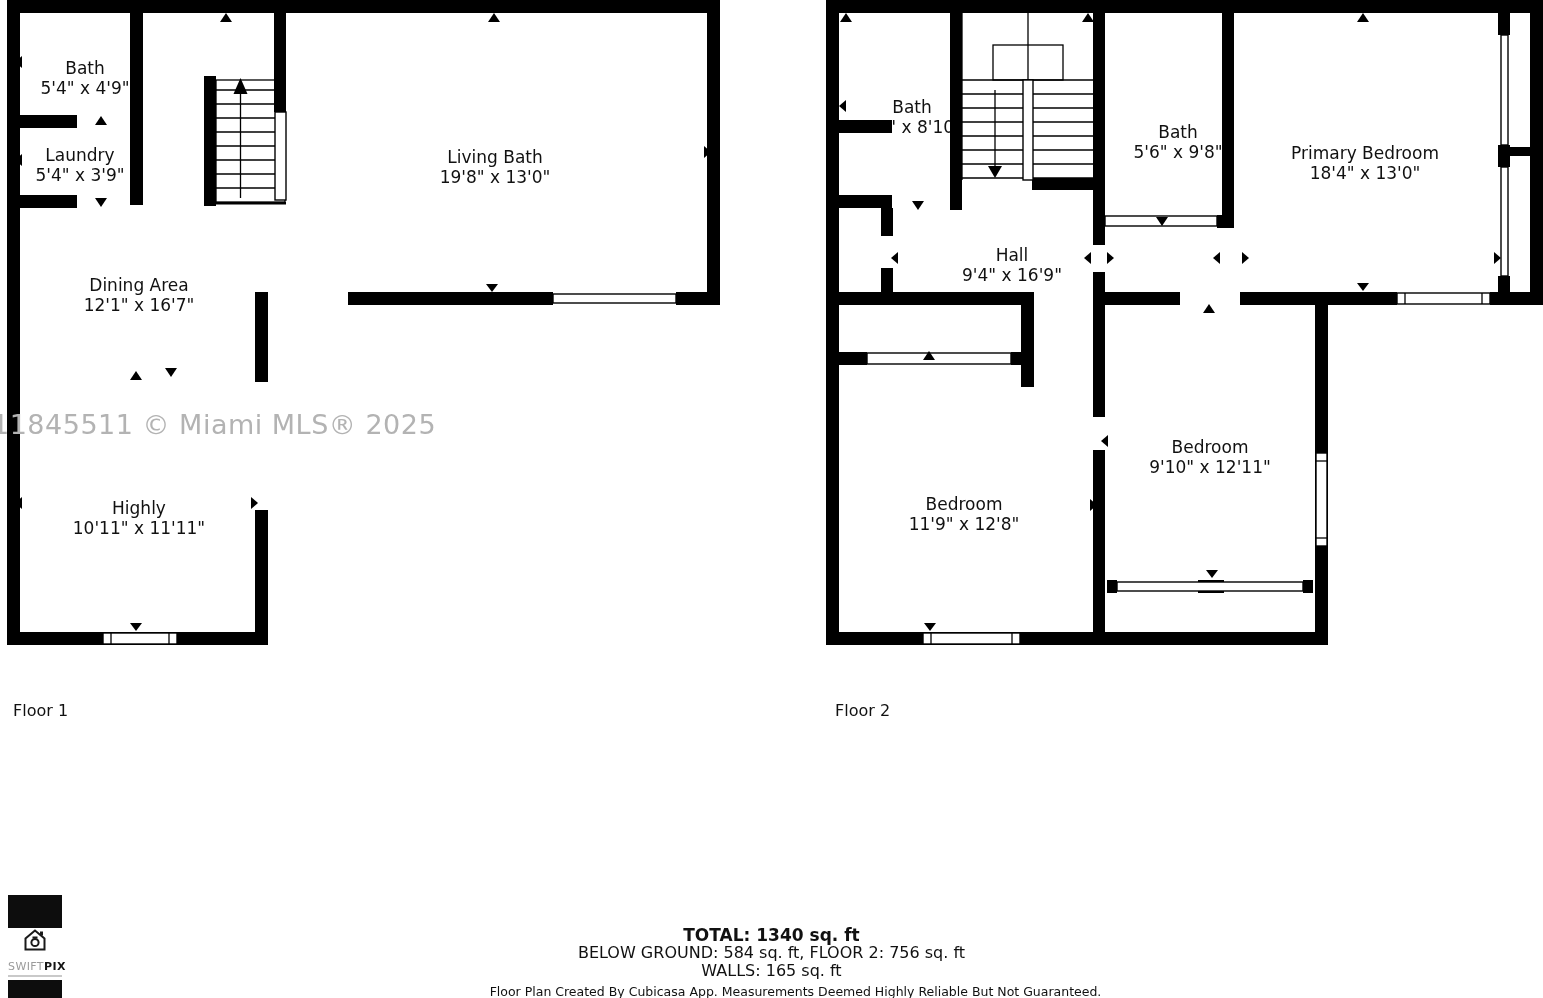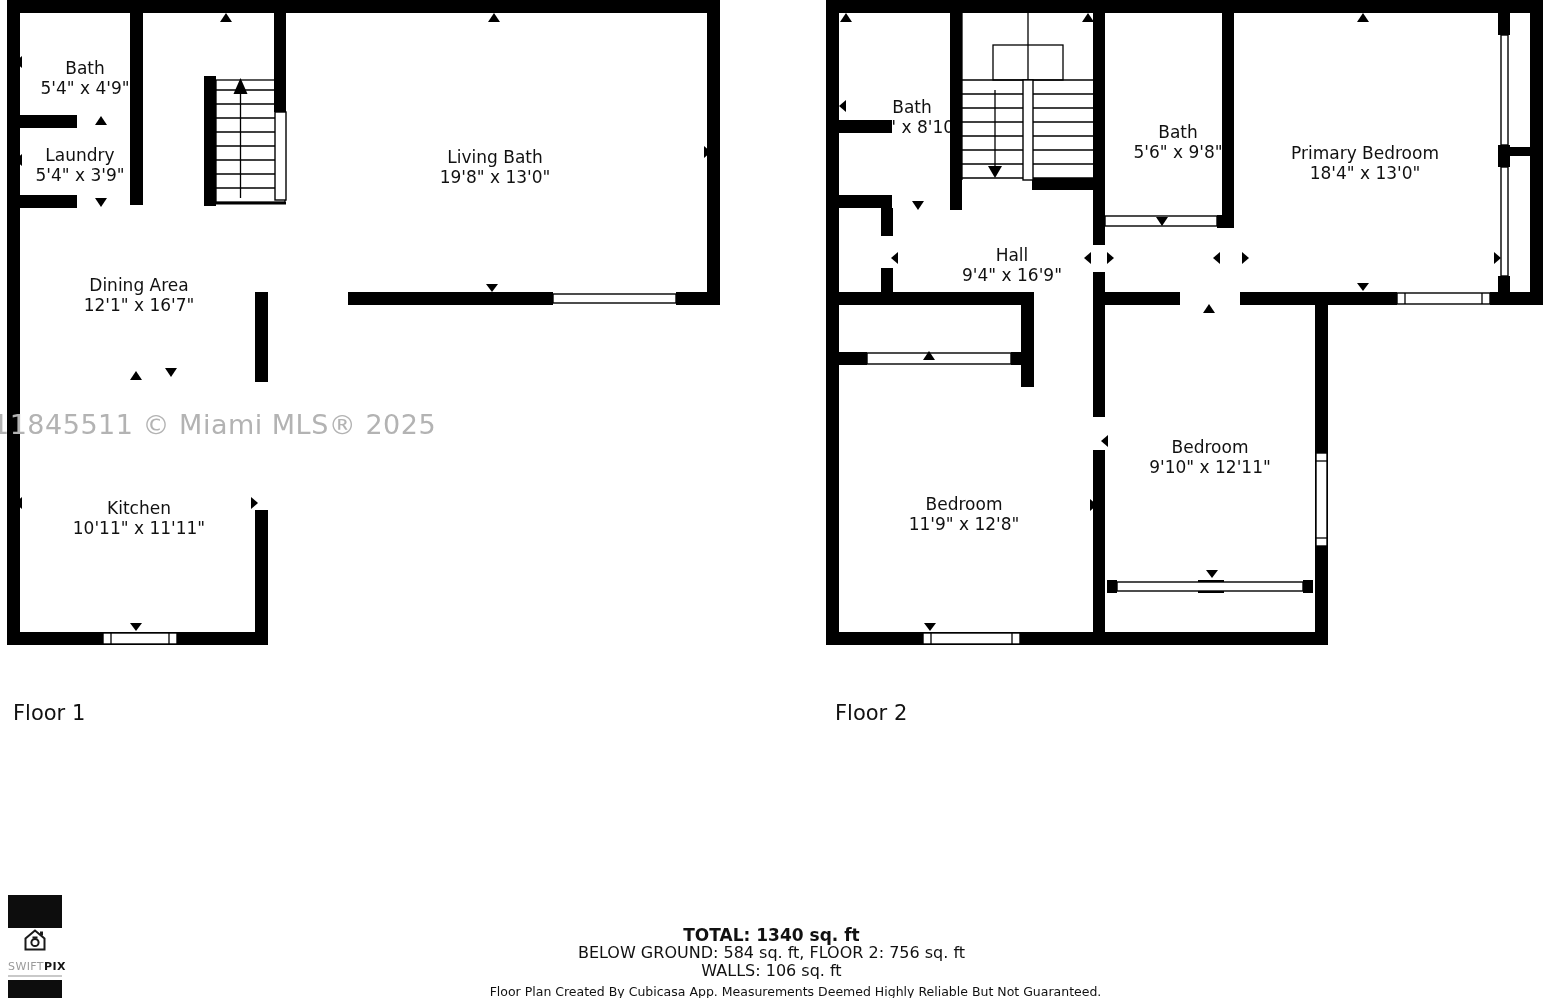--- a/index.html
+++ b/index.html
@@ -3,21 +3,21 @@
 <meta charset="utf-8">
 <style>
   html,body{margin:0;padding:0;background:#ffffff;}
   .canvas{position:relative;width:1543px;height:998px;background:#fff;overflow:hidden;
           font-family:"DejaVu Sans","Liberation Sans",sans-serif;color:#1a1a1a;}
   .plan-svg{position:absolute;left:0;top:0;z-index:2;}
   .room-label{position:absolute;z-index:1;transform:translate(-50%,-50%);
               text-align:center;white-space:nowrap;line-height:1.18;font-size:17px;color:#111;}
   .watermark{position:absolute;left:-8px;top:409px;z-index:3;font-size:27px;color:#b3b3b3;
              letter-spacing:.5px;white-space:nowrap;}
-  .floor-label{position:absolute;z-index:1;font-size:21px;color:#111;}
+  .floor-label{position:absolute;z-index:1;font-size:16px;color:#111;}
   .summary{position:absolute;left:0;right:0;top:910px;z-index:1;text-align:center;
            font-size:16px;line-height:18px;color:#111;}
   .summary .total{font-weight:bold;font-size:17px;margin-top:16px;}
   .disclaimer{position:absolute;left:0;right:0;top:984px;z-index:1;text-align:center;
               font-size:12.5px;color:#111;margin-left:48px;}
   .logo{position:absolute;left:8px;top:895px;width:54px;z-index:3;text-align:center;}
   .logo .block{width:54px;height:33px;background:#0d0d0d;}
   .logo .brand{font-size:11px;font-weight:bold;letter-spacing:.4px;line-height:12px;margin-top:10px;}
   .logo .brand .lt{color:#9b9b9b;font-weight:normal;}
   .logo .brand .bd{color:#141414;}
@@ -201,21 +201,21 @@
   </div>
   <div class="room-label" style="left:495px;top:167px">
     <div>Living Bath</div>
     <div>19'8" x 13'0"</div>
   </div>
   <div class="room-label" style="left:139px;top:295px">
     <div>Dining Area</div>
     <div>12'1" x 16'7"</div>
   </div>
   <div class="room-label" style="left:139px;top:518px">
-    <div>Kitchen</div>
+    <div>Highly</div>
     <div>10'11" x 11'11"</div>
   </div>
 
   <div class="room-label" style="left:912px;top:117px">
     <div>Bath</div>
     <div>5'4" x 8'10"</div>
   </div>
   <div class="room-label" style="left:1178px;top:142px">
     <div>Bath</div>
     <div>5'6" x 9'8"</div>
@@ -238,21 +238,21 @@
   </div>
 
   <div class="watermark">11845511 © Miami MLS® 2025</div>
 
   <div class="floor-label" style="left:13px;top:701px">Floor 1</div>
   <div class="floor-label" style="left:835px;top:701px">Floor 2</div>
 
   <div class="summary">
     <div class="total">TOTAL: 1340 sq. ft</div>
     <div>BELOW GROUND: 584 sq. ft, FLOOR 2: 756 sq. ft</div>
-    <div>WALLS: 106 sq. ft</div>
+    <div>WALLS: 165 sq. ft</div>
   </div>
   <div class="disclaimer">Floor Plan Created By Cubicasa App. Measurements Deemed Highly Reliable But Not Guaranteed.</div>
 
   <div class="logo">
     <div class="block"></div>
     <div class="icon">
       <svg width="24" height="22" viewBox="0 0 24 22">
         <polygon points="12,1.5 2.5,9.5 2.5,20.5 21.5,20.5 21.5,9.5" fill="none" stroke="#1a1a1a" stroke-width="2"></polygon>
         <rect x="17" y="2.5" width="3" height="4" fill="#1a1a1a"></rect>
         <circle cx="12" cy="13.5" r="3.6" fill="none" stroke="#1a1a1a" stroke-width="2"></circle>

